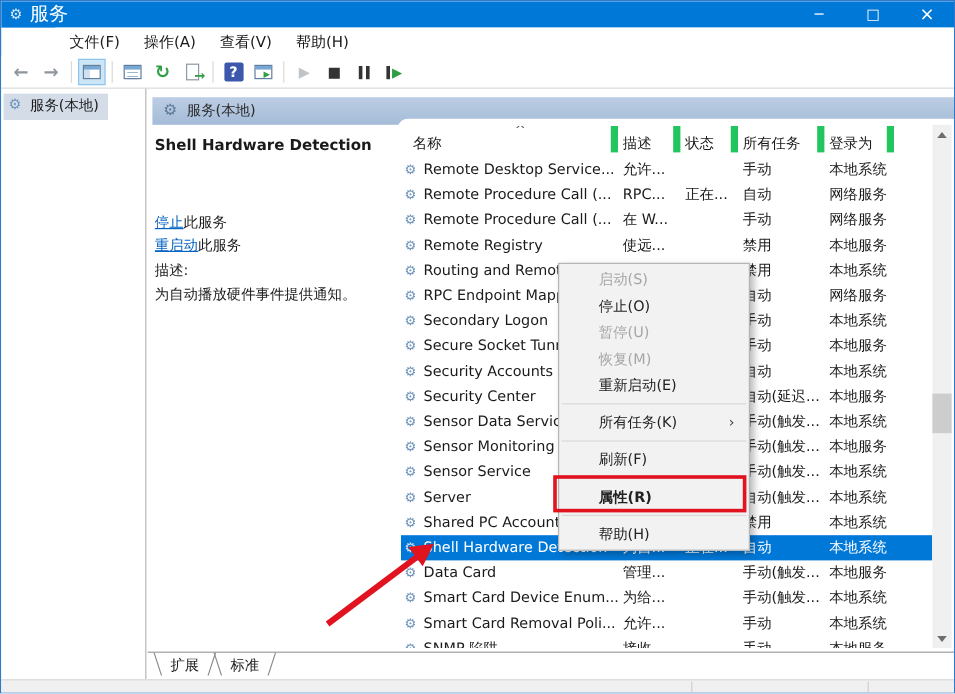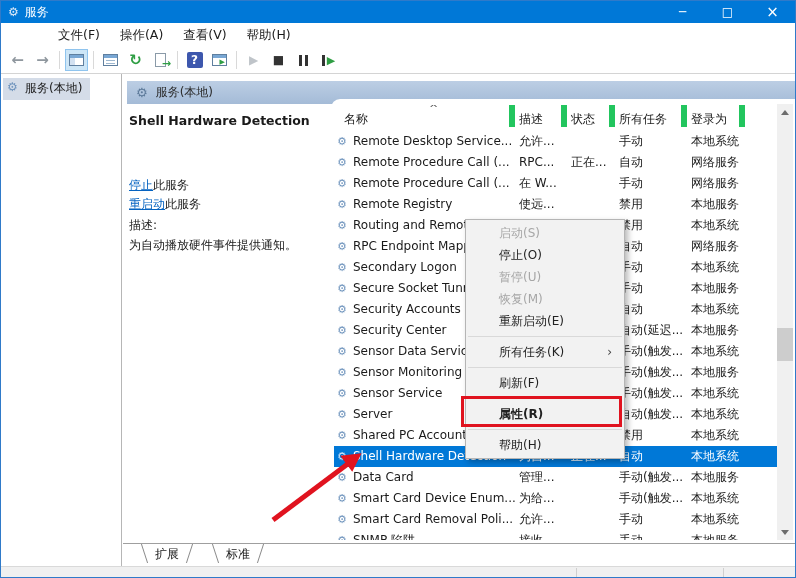--- a/index.html
+++ b/index.html
@@ -3,21 +3,21 @@
 <meta charset="utf-8">
 <style>
   * { margin:0; padding:0; box-sizing:border-box; }
   html,body { width:796px; height:578px; }
   body { font-family:"DejaVu Sans","Liberation Sans",sans-serif; font-size:12px; color:#1a1a1a; background:#fff; }
   .window { position:relative; width:796px; height:578px; border:1px solid #2f7ac9; overflow:hidden; background:#fff; }
 
   
   .titlebar { position:absolute; left:0; top:0; width:100%; height:22px; background:var(--accent,#0078d7); display:flex; align-items:center; }
   .titlebar .app-gear { color:#dce9f7; font-size:12px; margin:0 6px 0 7px; line-height:22px; }
-  .titlebar .title { color:#fff; font-size:12px; }
+  .titlebar .title { color:#fff; font-size:16px; }
   .win-controls { position:absolute; right:0; top:0; height:22px; display:flex; }
   .win-btn { width:45px; height:22px; color:#fff; display:flex; align-items:center; justify-content:center; font-size:12px; }
   .win-btn.close-b { font-size:15px; }
 
   
   .menubar { position:absolute; left:0; top:22px; width:100%; height:24px; background:#fff; display:flex; align-items:center; padding-left:2px;margin-left:45px; }
   .menu-item { padding:3px 10px; font-size:12.5px; }
 
   
   .toolbar { position:absolute; left:0; top:46px; width:100%; height:27px; background:#fff; border-bottom:1px solid #d4d4d4; display:flex; align-items:center; padding-left:4px; }
@@ -77,21 +77,21 @@
 
   
   .vscroll { position:absolute; right:4px; top:5px; width:16px; height:436px; background:#f0f0f0; }
   .sb-btn { position:absolute; left:0; width:16px; height:16px; display:flex; align-items:center; justify-content:center; }
   .sb-up { top:0; } .sb-down { bottom:0; }
   .tri-up { width:0; height:0; border-left:4px solid transparent; border-right:4px solid transparent; border-bottom:5px solid #6d6d6d; }
   .tri-down { width:0; height:0; border-left:4px solid transparent; border-right:4px solid transparent; border-top:5px solid #6d6d6d; }
   .sb-thumb { position:absolute; left:0; top:224px; width:16px; height:33px; background:#cdcdcd; }
 
   
-  .tabs-strip { position:absolute; left:122px; top:542px; right:0; height:23px; background:#fff; border-top:1px solid #9f9f9f; padding-left:19px; display:flex;gap:21px; }
+  .tabs-strip { position:absolute; left:122px; top:542px; right:0; height:23px; background:#fff; border-top:1px solid #9f9f9f; padding-left:6px; display:flex; }
   .tab { position:relative; padding:2px 13px 0 13px; height:19px; font-size:12px; }
   .tab::before, .tab::after { content:""; position:absolute; top:0; bottom:0; width:1px; background:#8a8a8a; }
   .tab::before { left:2px; transform:skewX(18deg); }
   .tab::after { right:2px; transform:skewX(-18deg); }
   .tab.active { font-weight:normal; }
   .statusbar { position:absolute; left:0; top:565px; width:100%; height:13px; background:#f0f0f0; border-top:1px solid #d9d9d9; }
   .sb-div { position:absolute; top:1px; bottom:1px; width:1px; background:#cfcfcf; }
 
   
   .context-menu { position:absolute; left:464px; top:218px; width:160px; background:#f2f2f2; border:1px solid #b5b5b5; box-shadow:3px 3px 6px rgba(0,0,0,.28); padding:2px 0; z-index:50; }

